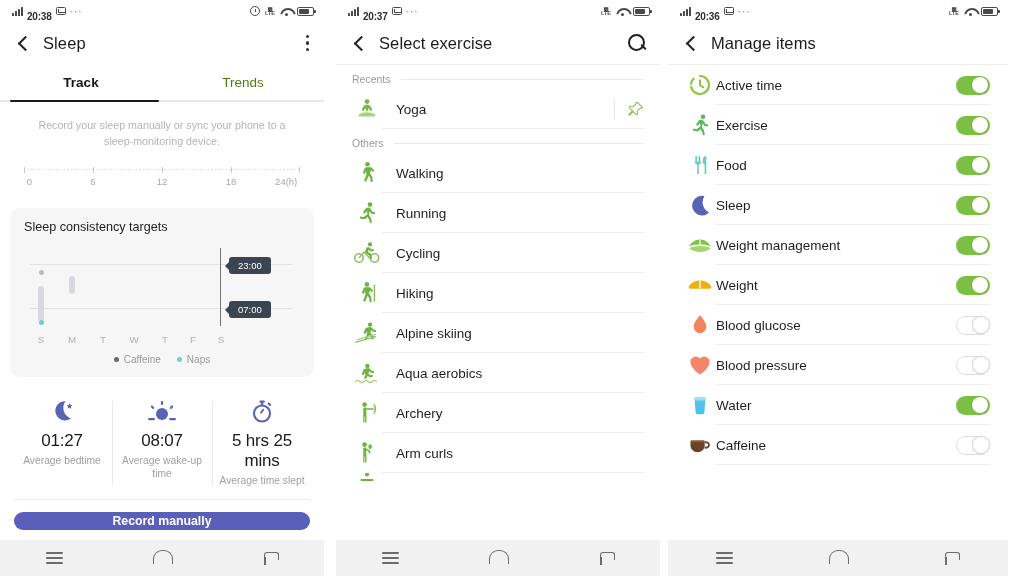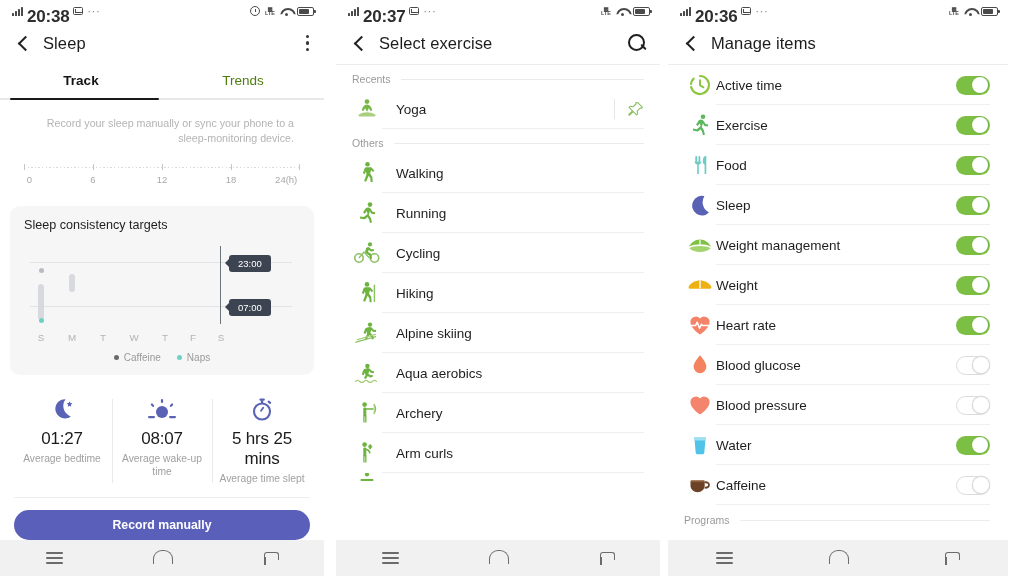--- a/index.html
+++ b/index.html
@@ -28,21 +28,21 @@
   .statusbar {
     height: 22px;
     display: flex; align-items: center;
     padding: 0 10px 0 12px;
     font-size: 11px; color: #3c3c3c;
     flex: 0 0 auto;
     background: #ffffff;
   }
   .sb-left { display:flex; align-items:center; gap:4px; }
   .sb-right { margin-left:auto; display:flex; align-items:center; gap:5px; }
-  .sb-time { font-size: 17px; font-weight: 600; letter-spacing:-0.2px; color:#2e2e2e;margin-top:11px; }
+  .sb-time { font-size: 10px; font-weight: 600; letter-spacing:-0.2px; color:#2e2e2e;margin-top:11px; }
   .sigbars { display:flex; align-items:flex-end; gap:1px; height:9px; }
   .sigbars i { display:block; width:2px; background:#4a4a4a; border-radius:.5px; }
   .sigbars i:nth-child(1){height:3px}
   .sigbars i:nth-child(2){height:5px}
   .sigbars i:nth-child(3){height:7px}
   .sigbars i:nth-child(4){height:9px}
   .envelope {
     width:10px; height:8px; border:1.2px solid #4a4a4a; border-radius:1.5px; position:relative;
   }
   .envelope::after{
@@ -99,21 +99,21 @@
 
   
   .p1 .tabs { display:flex; height:36px; position:relative; background:#fff;text-align:center; }
   .p1 .tab { flex:1; display:flex; align-items:center; justify-content:center;
     font-size:13.5px; color:#4d7c0f; cursor:pointer; }
   .p1 .tab.active { color:#141414; font-weight:700; }
   .p1 .tabs-underline { height:2px; background:#e8e8e8; position:relative; }
   .p1 .tabs-underline i { position:absolute; left:10px; top:0; width:46%; height:2.4px; background:#1a1a1a; border-radius:2px;}
 
   .p1 .hint {
-    font-size:10.7px; color:#b4b4b4; text-align:right; line-height:1.45;
+    font-size:10.7px; color:#b4b4b4; text-align:center; line-height:1.45;
     padding: 16px 30px 0 30px;
   }
   .p1 .timeline { padding: 16px 24px 12px 24px; }
   .p1 .tl-track { position:relative; height:9px; }
   .p1 .tl-track .ln {
     position:absolute; left:0; right:0; top:4px; height:1px;
     background: repeating-linear-gradient(to right,#d8d8d8 0 1.5px, transparent 1.5px 3.6px);
   }
   .p1 .tl-track .tick { position:absolute; top:1.5px; width:1.4px; height:6px; background:#c6c6c6; }
   .p1 .tl-labels { position:relative; height:14px; margin-top:2px; }
@@ -149,21 +149,21 @@
   .stats { display:flex; margin: 14px 12px 0 12px; }
   .stat { flex:1; text-align:center; position:relative; padding: 6px 2px 10px 2px; }
   .stat + .stat::before{ content:""; position:absolute; left:0; top:10px; bottom:12px; width:1px; background:#e9e9e9;}
   .stat .ic { height:28px; display:flex; align-items:center; justify-content:center; margin-bottom:6px;}
   .stat .val { font-size:17px; color:#1b1b1b; letter-spacing:-.2px; }
   .stat .lbl { font-size:10.3px; color:#a0a0a0; line-height:1.3; margin-top:3px; }
 
   .hr-soft { height:1px; background:#ededed; margin: 2px 14px 0 14px; }
   .cta-wrap { padding: 12px 14px 0 14px; }
   .cta {
-    height:30px; border-radius:16px; display:flex; align-items:center; justify-content:center;
+    height:18px; border-radius:16px; display:flex; align-items:center; justify-content:center;
     color:#fff; font-size:12.3px; font-weight:700; cursor:pointer;
   }
 
   
   .navbar {
     margin-top:auto; height:36px; background:#f1f1f1;
     display:flex; align-items:center; justify-content:space-around;
     flex: 0 0 auto;
   }
   .navbar .nb { width:34px; height:22px; display:flex;align-items:center;justify-content:center;cursor:pointer;}
@@ -706,33 +706,20 @@
             <path d="M13 5.6v7.9" stroke="#ffffff" stroke-width="1.4"></path>
           </svg>
         </div>
         <div class="nm">Weight</div>
         <div class="toggle on">
             <span class="knob"></span>
           </div>
         <div class="sep"></div>
       </div>
 
-      <div class="mi-row">
-        <div class="icon">
-          <svg width="24" height="22" viewBox="0 0 24 22">
-            <path d="M12 20.3S2.4 14.4 2.4 7.9A5.4 5.4 0 0 1 12 4.6a5.4 5.4 0 0 1 9.6 3.3c0 6.5-9.6 12.4-9.6 12.4z" fill="#f4836a"></path>
-            <path d="M3.6 11.5h4l1.6-3.3 2.4 6 1.8-4 1.2 1.3h5.8" fill="none" stroke="#ffffff" stroke-width="1.5" stroke-linecap="round" stroke-linejoin="round"></path>
-          </svg>
-        </div>
-        <div class="nm">Heart rate</div>
-        <div class="toggle on">
-            <span class="knob"></span>
-          </div>
-        <div class="sep"></div>
-      </div>
 
       <div class="mi-row">
         <div class="icon">
           <svg width="20" height="24" viewBox="0 0 20 24">
             <path d="M10 2.2c-3.4 4.3-6.4 7.9-6.4 11.6a6.4 6.4 0 1 0 12.8 0C16.4 10.1 13.4 6.5 10 2.2z" fill="#f4845f"></path>
           </svg>
         </div>
         <div class="nm">Blood glucose</div>
         <div class="toggle off">
             <span class="knob"></span>
@@ -775,24 +762,20 @@
             <rect x="3.5" y="6.2" width="14.2" height="2" rx="1" fill="#8b5a36"></rect>
           </svg>
         </div>
         <div class="nm">Caffeine</div>
         <div class="toggle off">
             <span class="knob"></span>
           </div>
         <div class="sep"></div>
       </div>
 
-      <div class="sec-head">
-        <div class="t">Programs</div>
-        <div class="rule"></div>
-      </div>
     </div>
 
     <div class="navbar">
       <div class="nb">
           <div class="nb-recent">
             <i></i>
             <i></i>
             <i></i>
           </div>
         </div>

